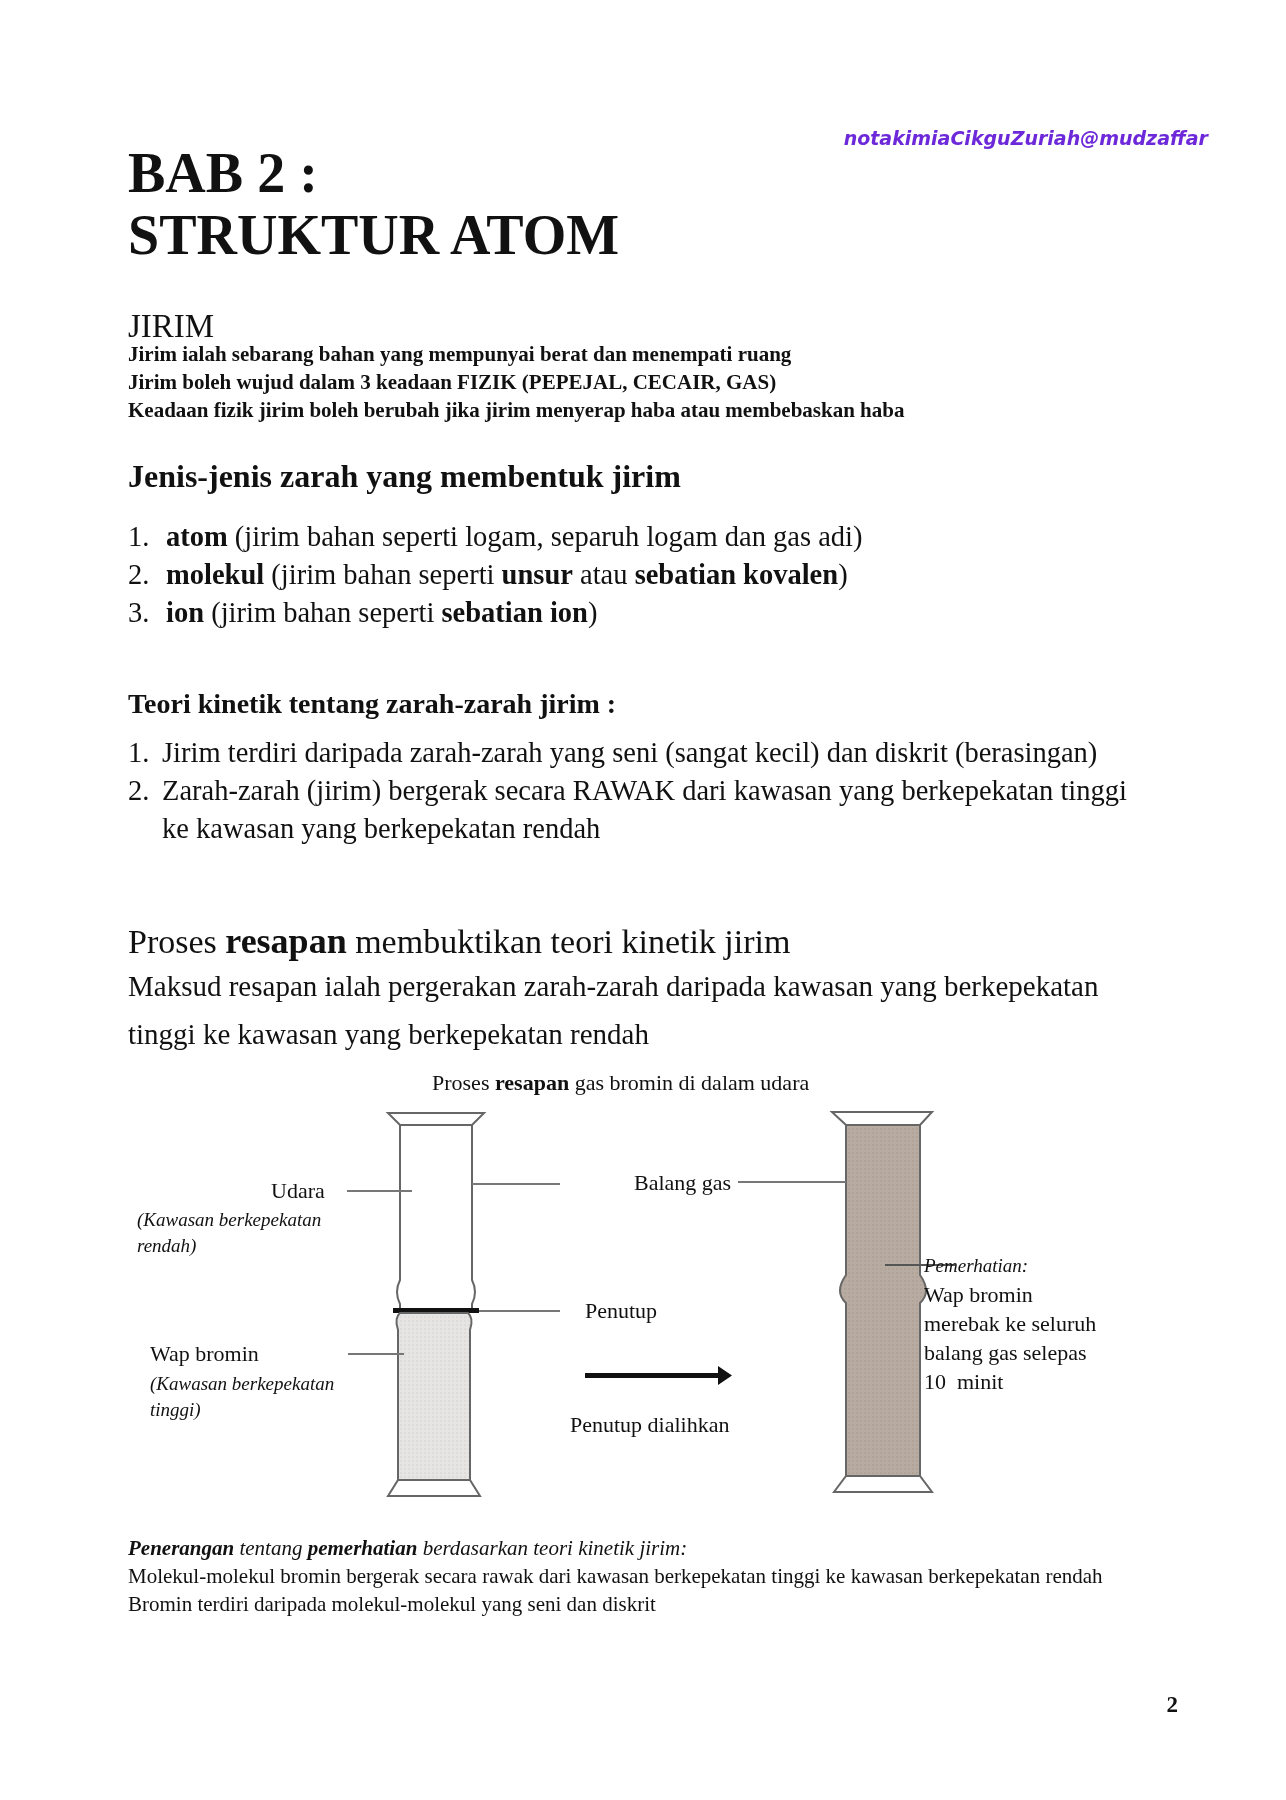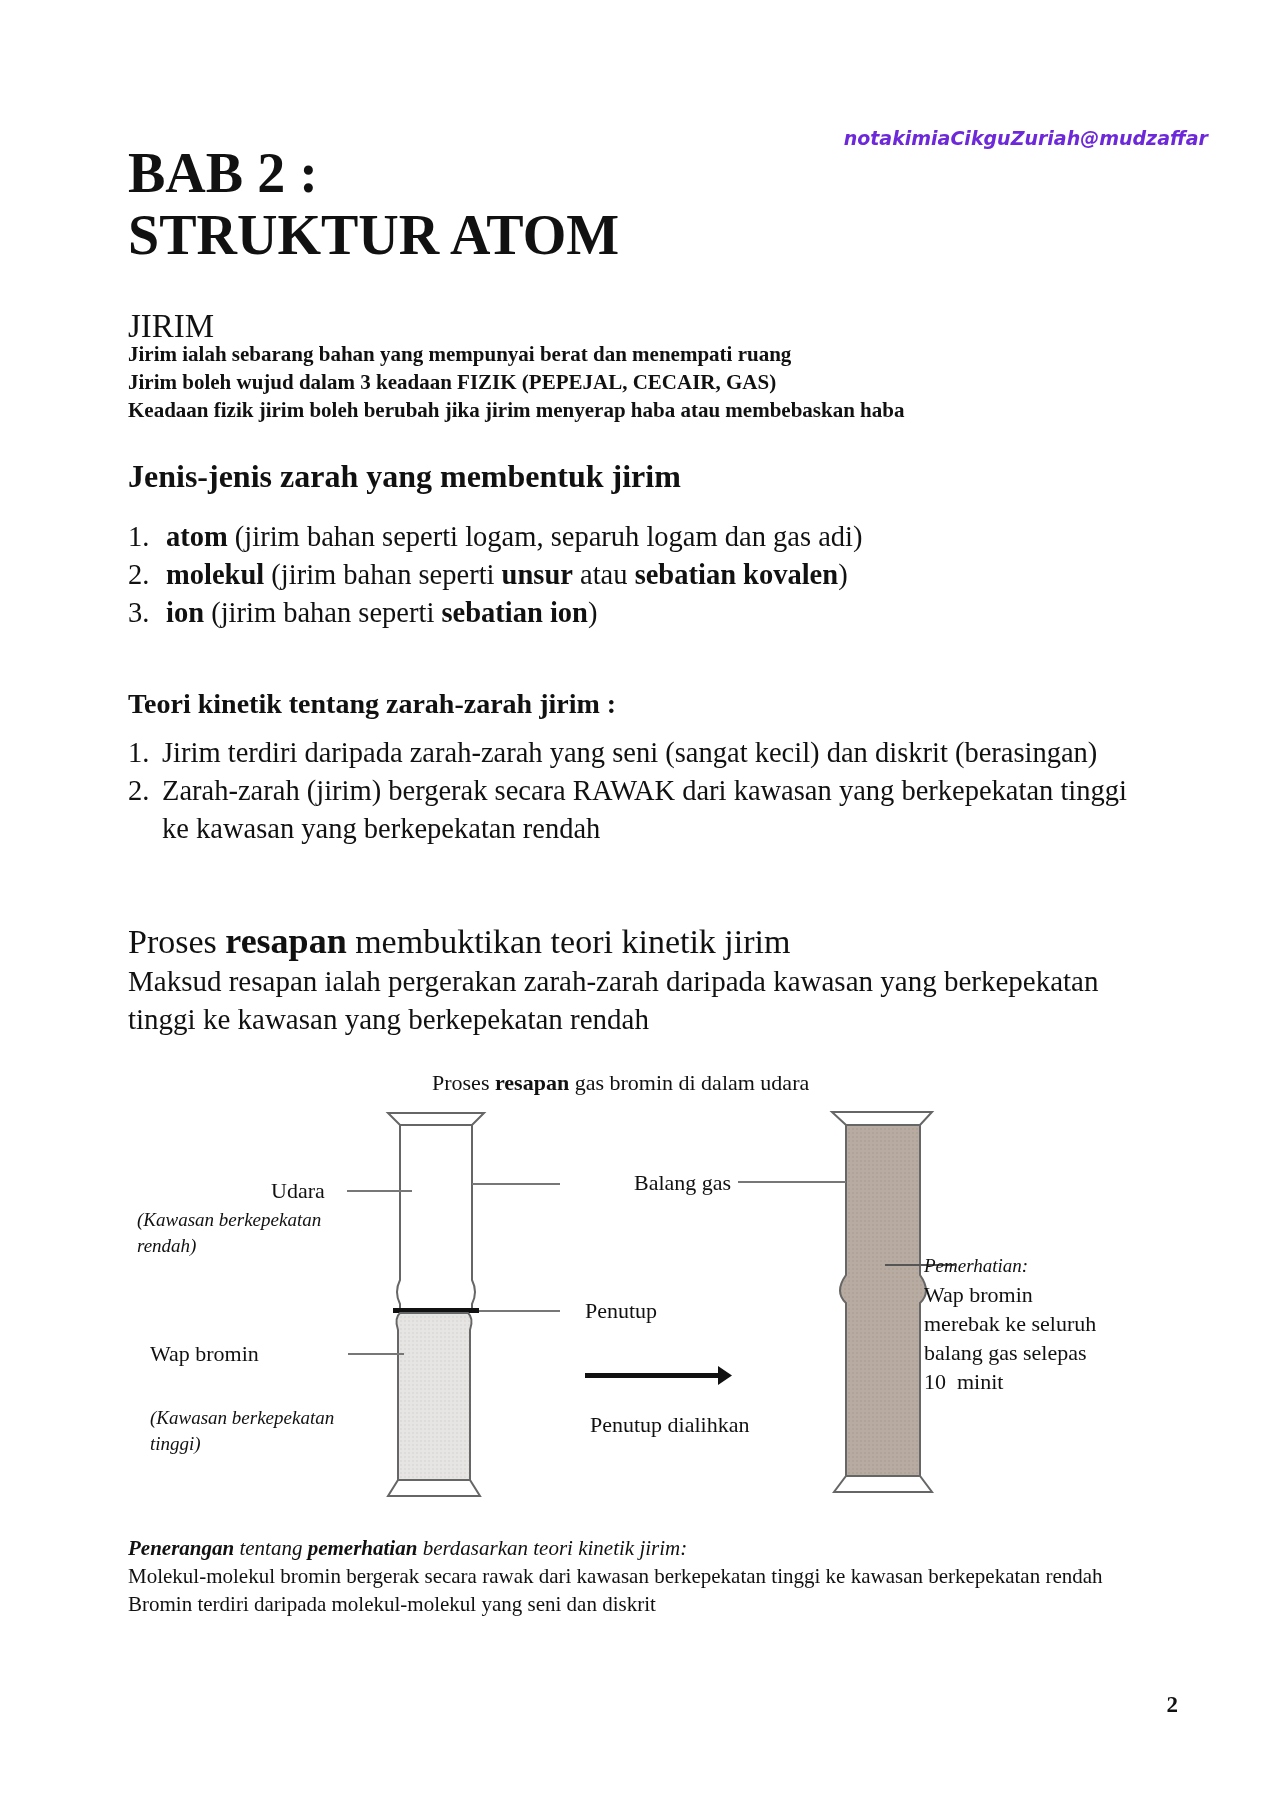--- a/index.html
+++ b/index.html
@@ -10,21 +10,21 @@
   .h-jirim { left:128px; top:296px; font-weight:normal; font-size:33px;margin-top:12px; }
   .jirim-lines { left:128px; top:340px; font-weight:bold; font-size:21px; line-height:28px; }
   .h-jenis { left:128px; top:458px; font-weight:bold; font-size:32px; }
   .list1 { left:128px; top:518px; font-size:28.5px; line-height:38px; }
   .list1 .row, .list2 .row { display:flex; }
   .num { width:38px; flex:0 0 38px; }
   .h-teori { left:128px; top:680px; font-weight:bold; font-size:28px;margin-top:8px; }
   .list2 { left:128px; top:734px; width:1010px; font-size:28.5px; line-height:38px; }
   .resapan-title { left:128px; top:920px; font-size:34px; }
   .resapan-title b { font-size:36px; }
-  .resapan-def { left:128px; top:962px; font-size:29px; line-height:38px; }
+  .resapan-def { left:128px; top:962px; font-size:29px; line-height:48px; }
   .fig-caption { left:432px; top:1070px; font-size:22px; }
   .lbl { font-size:22px; line-height:29px; }
   .lbl i { font-size:19px; }
   .explain-head { left:128px; top:1536px; font-style:italic; font-size:21px; }
   .explain { left:128px; top:1562px; width:1052px; font-size:21px; line-height:28px; text-align:justify; }
   .page-num { right:108px; top:1692px; font-weight:bold; font-size:23px; }
   svg.diagram { position:absolute; left:0; top:0; }
 </style>
 </head>
 <body>
@@ -117,22 +117,22 @@
     <rect x="585" y="1373" width="135" height="5" fill="#111"></rect>
     <polygon points="718,1366 732,1375.5 718,1385" fill="#111"></polygon>
   </g>
 </svg>
 
 <div class="abs lbl" style="left:271px;top:1176px;">Udara</div>
 <div class="abs lbl" style="left:137px;top:1206px;width:225px;line-height:25px;"><i>(Kawasan berkepekatan rendah)</i></div>
 <div class="abs lbl" style="left:598px;top:1168px;margin-left:36px;">Balang gas</div>
 <div class="abs lbl" style="left:585px;top:1296px;">Penutup</div>
 <div class="abs lbl" style="left:150px;top:1339px;">Wap bromin</div>
-<div class="abs lbl" style="left:150px;top:1404px;width:190px;line-height:25px;"><i>(Kawasan berkepekatan tinggi)</i></div>
-<div class="abs lbl" style="left:570px;top:1410px;margin-left:20px;">Penutup dialihkan</div>
+<div class="abs lbl" style="left:150px;top:1370px;width:190px;line-height:25px;"><i>(Kawasan berkepekatan tinggi)</i></div>
+<div class="abs lbl" style="left:570px;top:1410px;">Penutup dialihkan</div>
 <div class="abs lbl" style="left:924px;top:1250px;">
   <div><i>Pemerhatian:</i></div>
   <div>Wap bromin</div>
   <div>merebak ke seluruh</div>
   <div>balang gas selepas</div>
   <div style="white-space:pre">10  minit</div>
 </div>
 
 <div class="abs explain-head"><b>Penerangan</b><span> tentang </span><b>pemerhatian</b><span> berdasarkan teori kinetik jirim:</span></div>
 <div class="abs explain">

